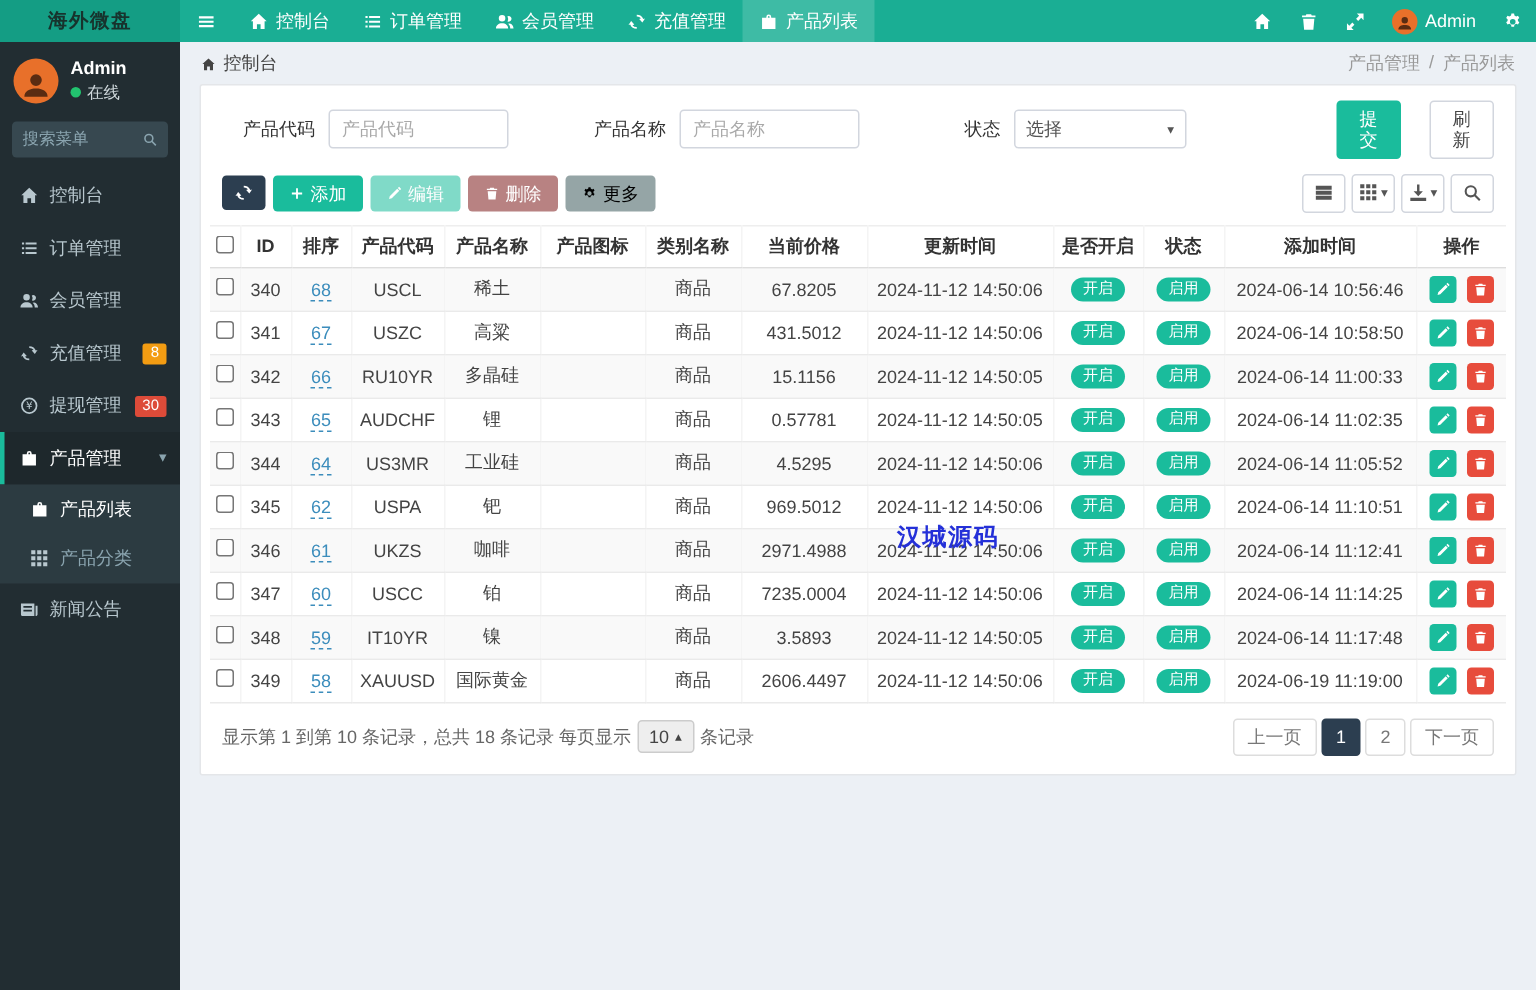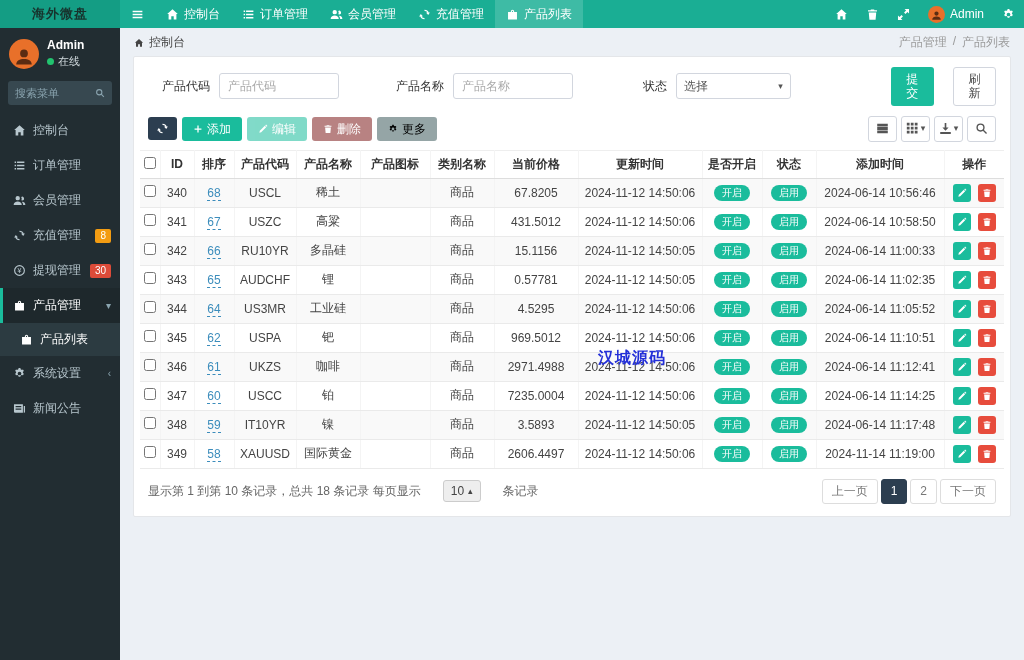--- a/index.html
+++ b/index.html
@@ -104,21 +104,21 @@
   .sort-link { color:#3c8dbc; text-decoration:none; border-bottom:1px dashed #3c8dbc; cursor:pointer; }
   .pill { background:#1abc9c; color:#fff; font-size:10px; padding:1px 8px 2px; border-radius:9px;
           display:inline-block; line-height:1.3; }
   .act-btn { width:18px; height:18px; border:none; border-radius:3px; color:#fff; cursor:pointer;
              display:inline-flex; align-items:center; justify-content:center; margin:0 2px; }
   .act-edit { background:#1abc9c; } .act-del { background:#e74c3c; }
   input[type=checkbox]{ width:12px; height:12px; }
 
   
   .table-footer { display:flex; align-items:center; padding:10px 8px 2px; color:#666; }
-  .pg-size { background:#eee; border:1px solid #ccc; border-radius:3px; padding:3px 7px; margin:0 22px;
+  .pg-size { background:#eee; border:1px solid #ccc; border-radius:3px; padding:3px 7px; margin:0 4px;
              display:inline-flex; align-items:center; gap:4px; color:#444; cursor:pointer; }
   .pagination { margin-left:auto; display:flex; gap:3px; }
   .page-btn { min-width:25px; height:25px; padding:0 9px; border:1px solid #ddd; border-radius:3px;
               background:#fff; color:#777; display:inline-flex; align-items:center; justify-content:center;
               font-size:12px; cursor:pointer; font-family:inherit; }
   .page-btn.active { background:#2c3e50; border-color:#2c3e50; color:#fff; }
 
   .watermark { position:absolute; left:478px; top:320px; color:#2430d8; font-weight:bold;
                font-size:16px; letter-spacing:1px; pointer-events:none; }
 </style>
@@ -314,27 +314,26 @@
       <span>产品管理</span>
       <span class="m-arrow">▾</span>
     </div>
     <div class="submenu">
       <div class="menu-item sub-active">
         <svg class="icon">
             <use href="#i-bag"></use>
           </svg>
         <span>产品列表</span>
       </div>
-    </div>
-    <div class="menu-item">
-      <svg class="icon">
-          <use href="#i-cog"></use>
-        </svg>
-      <span>系统设置</span>
-      <span class="m-arrow">‹</span>
+      <div class="menu-item">
+        <svg class="icon">
+            <use href="#i-grid"></use>
+          </svg>
+        <span>产品分类</span>
+      </div>
     </div>
     <div class="menu-item">
       <svg class="icon">
           <use href="#i-news"></use>
         </svg>
       <span>新闻公告</span>
     </div>
   </div>
 
   <div class="main">
@@ -699,21 +698,21 @@
     <td>349</td>
     <td><a class="sort-link">58</a></td>
     <td>XAUUSD</td>
     <td>国际黄金</td>
     <td></td>
     <td>商品</td>
     <td>2606.4497</td>
     <td>2024-11-12 14:50:06</td>
     <td><span class="pill">开启</span></td>
     <td><span class="pill">启用</span></td>
-    <td>2024-11-14 11:19:00</td>
+    <td>2024-06-19 11:19:00</td>
     <td>
       <button class="act-btn act-edit">
                   <svg class="icon sm">
                     <use href="#i-pencil"></use>
                   </svg>
                 </button>
       <button class="act-btn act-del">
                   <svg class="icon sm">
                     <use href="#i-trash"></use>
                   </svg>

